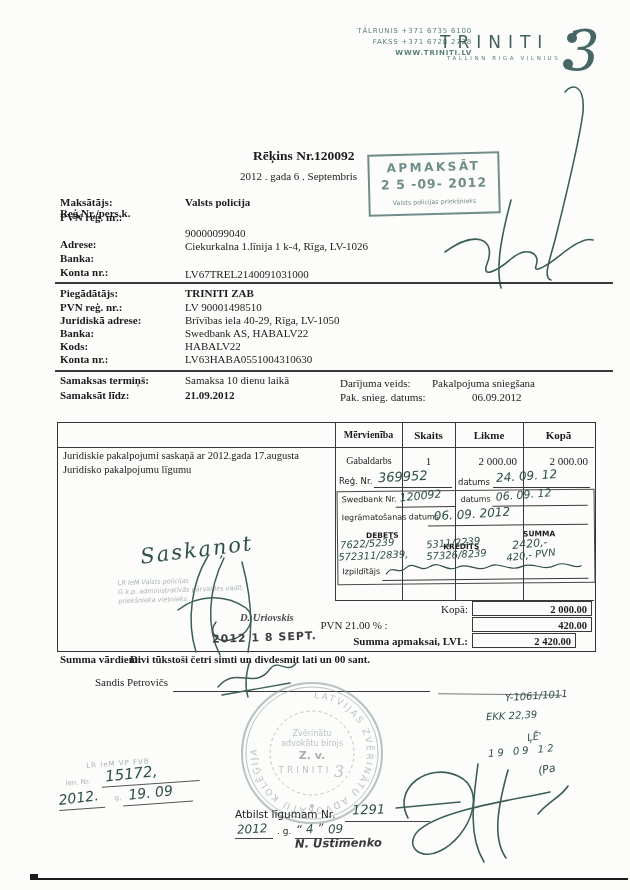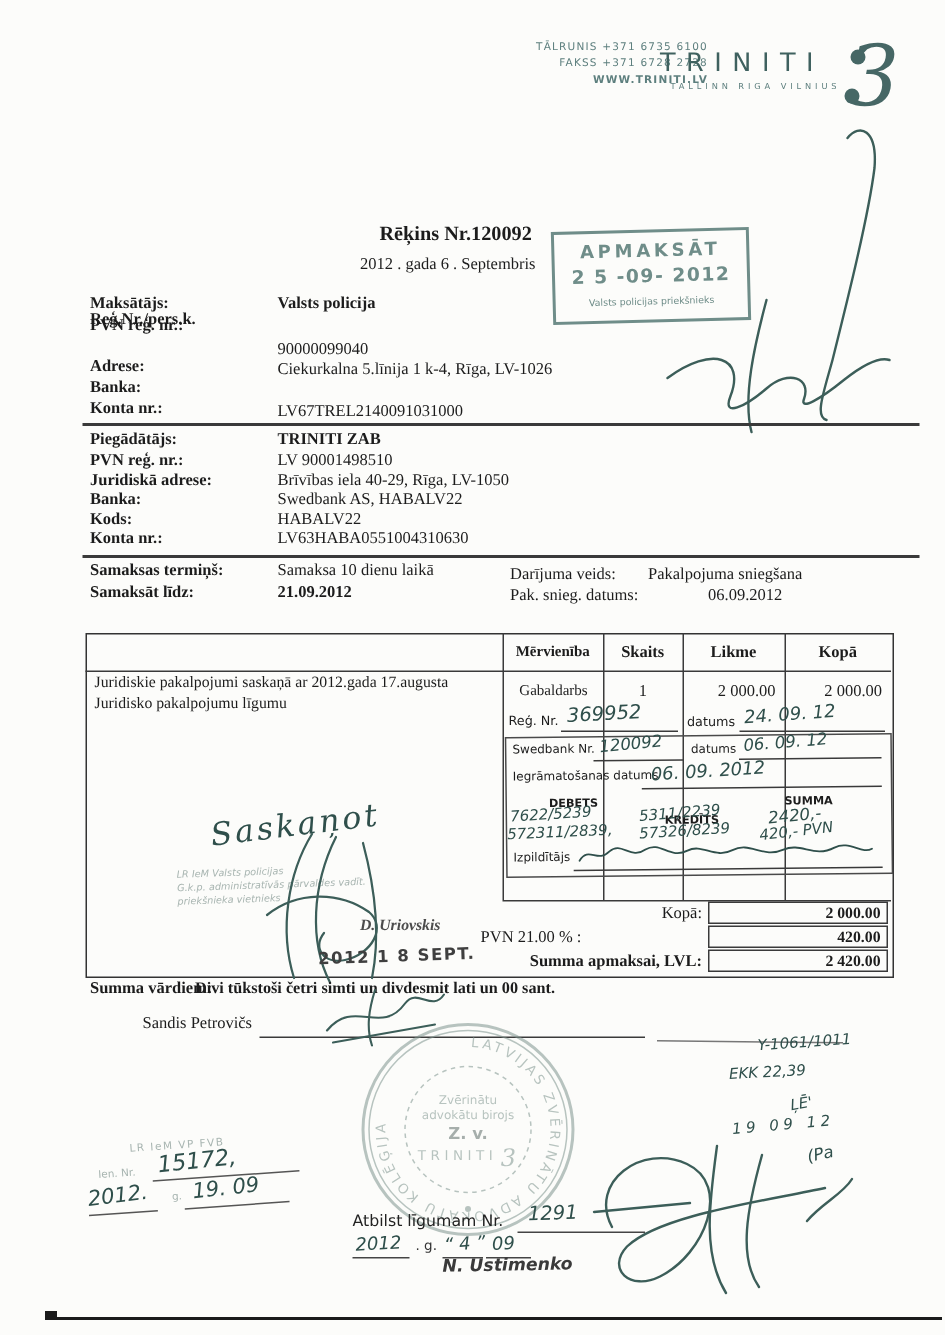--- a/index.html
+++ b/index.html
@@ -54,21 +54,21 @@
       <path d="M96,120 C88,150 80,185 86,208"></path>
     </svg>
   </div>
 
   <div class="abs lbl" style="left:60px;top:196px;">Maksātājs:</div>
   <div class="abs val" style="left:185px;top:196px;font-weight:bold;">Valsts policija</div>
   <div class="abs lbl" style="left:60px;top:211px;">PVN reģ. nr.:</div>
   <div class="abs lbl" style="left:60px;top:207px;">Reģ.Nr./pers.k.</div>
   <div class="abs val" style="left:185px;top:227px;">90000099040</div>
   <div class="abs lbl" style="left:60px;top:238px;">Adrese:</div>
-  <div class="abs val" style="left:185px;top:240px;">Ciekurkalna 5.līnija 1 k-4, Rīga, LV-1026</div>
+  <div class="abs val" style="left:185px;top:240px;">Ciekurkalna 1.līnija 1 k-4, Rīga, LV-1026</div>
   <div class="abs lbl" style="left:60px;top:252px;">Banka:</div>
   <div class="abs lbl" style="left:60px;top:266px;">Konta nr.:</div>
   <div class="abs val" style="left:185px;top:268px;">LV67TREL2140091031000</div>
   <div class="line" style="left:55px;top:282px;width:558px;height:2px;"></div>
 
   <div class="abs lbl" style="left:60px;top:287px;">Piegādātājs:</div>
   <div class="abs val" style="left:185px;top:287px;font-weight:bold;">TRINITI ZAB</div>
   <div class="abs lbl" style="left:60px;top:301px;">PVN reģ. nr.:</div>
   <div class="abs val" style="left:185px;top:301px;">LV 90001498510</div>
   <div class="abs lbl" style="left:60px;top:314px;">Juridiskā adrese:</div>
@@ -160,21 +160,21 @@
     </svg>
   </div>
   <div class="abs" style="left:240px;top:612px;font-size:10.5px;font-style:italic;font-weight:bold;color:#4c4c4c;">D. Uriovskis</div>
   <div class="abs" style="left:212px;top:631px;font-size:11px;font-weight:bold;letter-spacing:1px;color:#3f3f3f;font-family:'DejaVu Sans',sans-serif;transform:rotate(-2deg);">2012 1 8 SEPT.</div>
 
   <div class="abs" style="left:240px;top:603px;width:228px;text-align:right;font-weight:normal;font-size:11px;">Kopā:</div>
   <div class="abs" style="left:472px;top:601px;width:120px;height:15px;border:1.2px solid #3a3a3a;font-weight:bold;font-size:10.5px;text-align:right;line-height:15px;padding-right:4px;box-sizing:border-box;">2 000.00</div>
   <div class="abs" style="left:240px;top:619px;width:228px;text-align:center;font-weight:normal;font-size:11px;">PVN   21.00    % :</div>
   <div class="abs" style="left:472px;top:617px;width:120px;height:15px;border:1.2px solid #3a3a3a;font-weight:bold;font-size:10.5px;text-align:right;line-height:15px;padding-right:4px;box-sizing:border-box;">420.00</div>
   <div class="abs" style="left:240px;top:635px;width:228px;text-align:right;font-weight:bold;font-size:11px;">Summa apmaksai, LVL:</div>
-  <div class="abs" style="left:472px;top:633px;width:120px;height:15px;border:1.2px solid #3a3a3a;font-weight:bold;font-size:10.5px;text-align:right;line-height:15px;padding-right:4px;box-sizing:border-box;">2 420.00</div>
+  <div class="abs" style="left:472px;top:633px;width:104px;height:15px;border:1.2px solid #3a3a3a;font-weight:bold;font-size:10.5px;text-align:right;line-height:15px;padding-right:4px;box-sizing:border-box;">2 420.00</div>
 
   <div class="abs lbl" style="left:60px;top:653px;">Summa vārdiem:</div>
   <div class="abs" style="left:130px;top:653px;font-size:10.8px;font-weight:bold;">Divi tūkstoši četri simti un divdesmit lati un 00 sant.</div>
 
   <div class="abs val" style="left:95px;top:676px;">Sandis Petrovičs</div>
   <div class="line" style="left:173px;top:691px;width:257px;height:1px;"></div>
   <div class="line" style="left:438px;top:694px;width:124px;height:1px;background:#777;transform:rotate(0.6deg);"></div>
   <div class="abs" style="left:210px;top:655px;">
     <svg width="95" height="45" viewBox="0 0 95 45" fill="none" stroke="#3c5e59" stroke-width="1.4" stroke-linecap="round">
       <path d="M8,32 C26,10 44,36 60,14 C68,3 78,20 86,8"></path>

